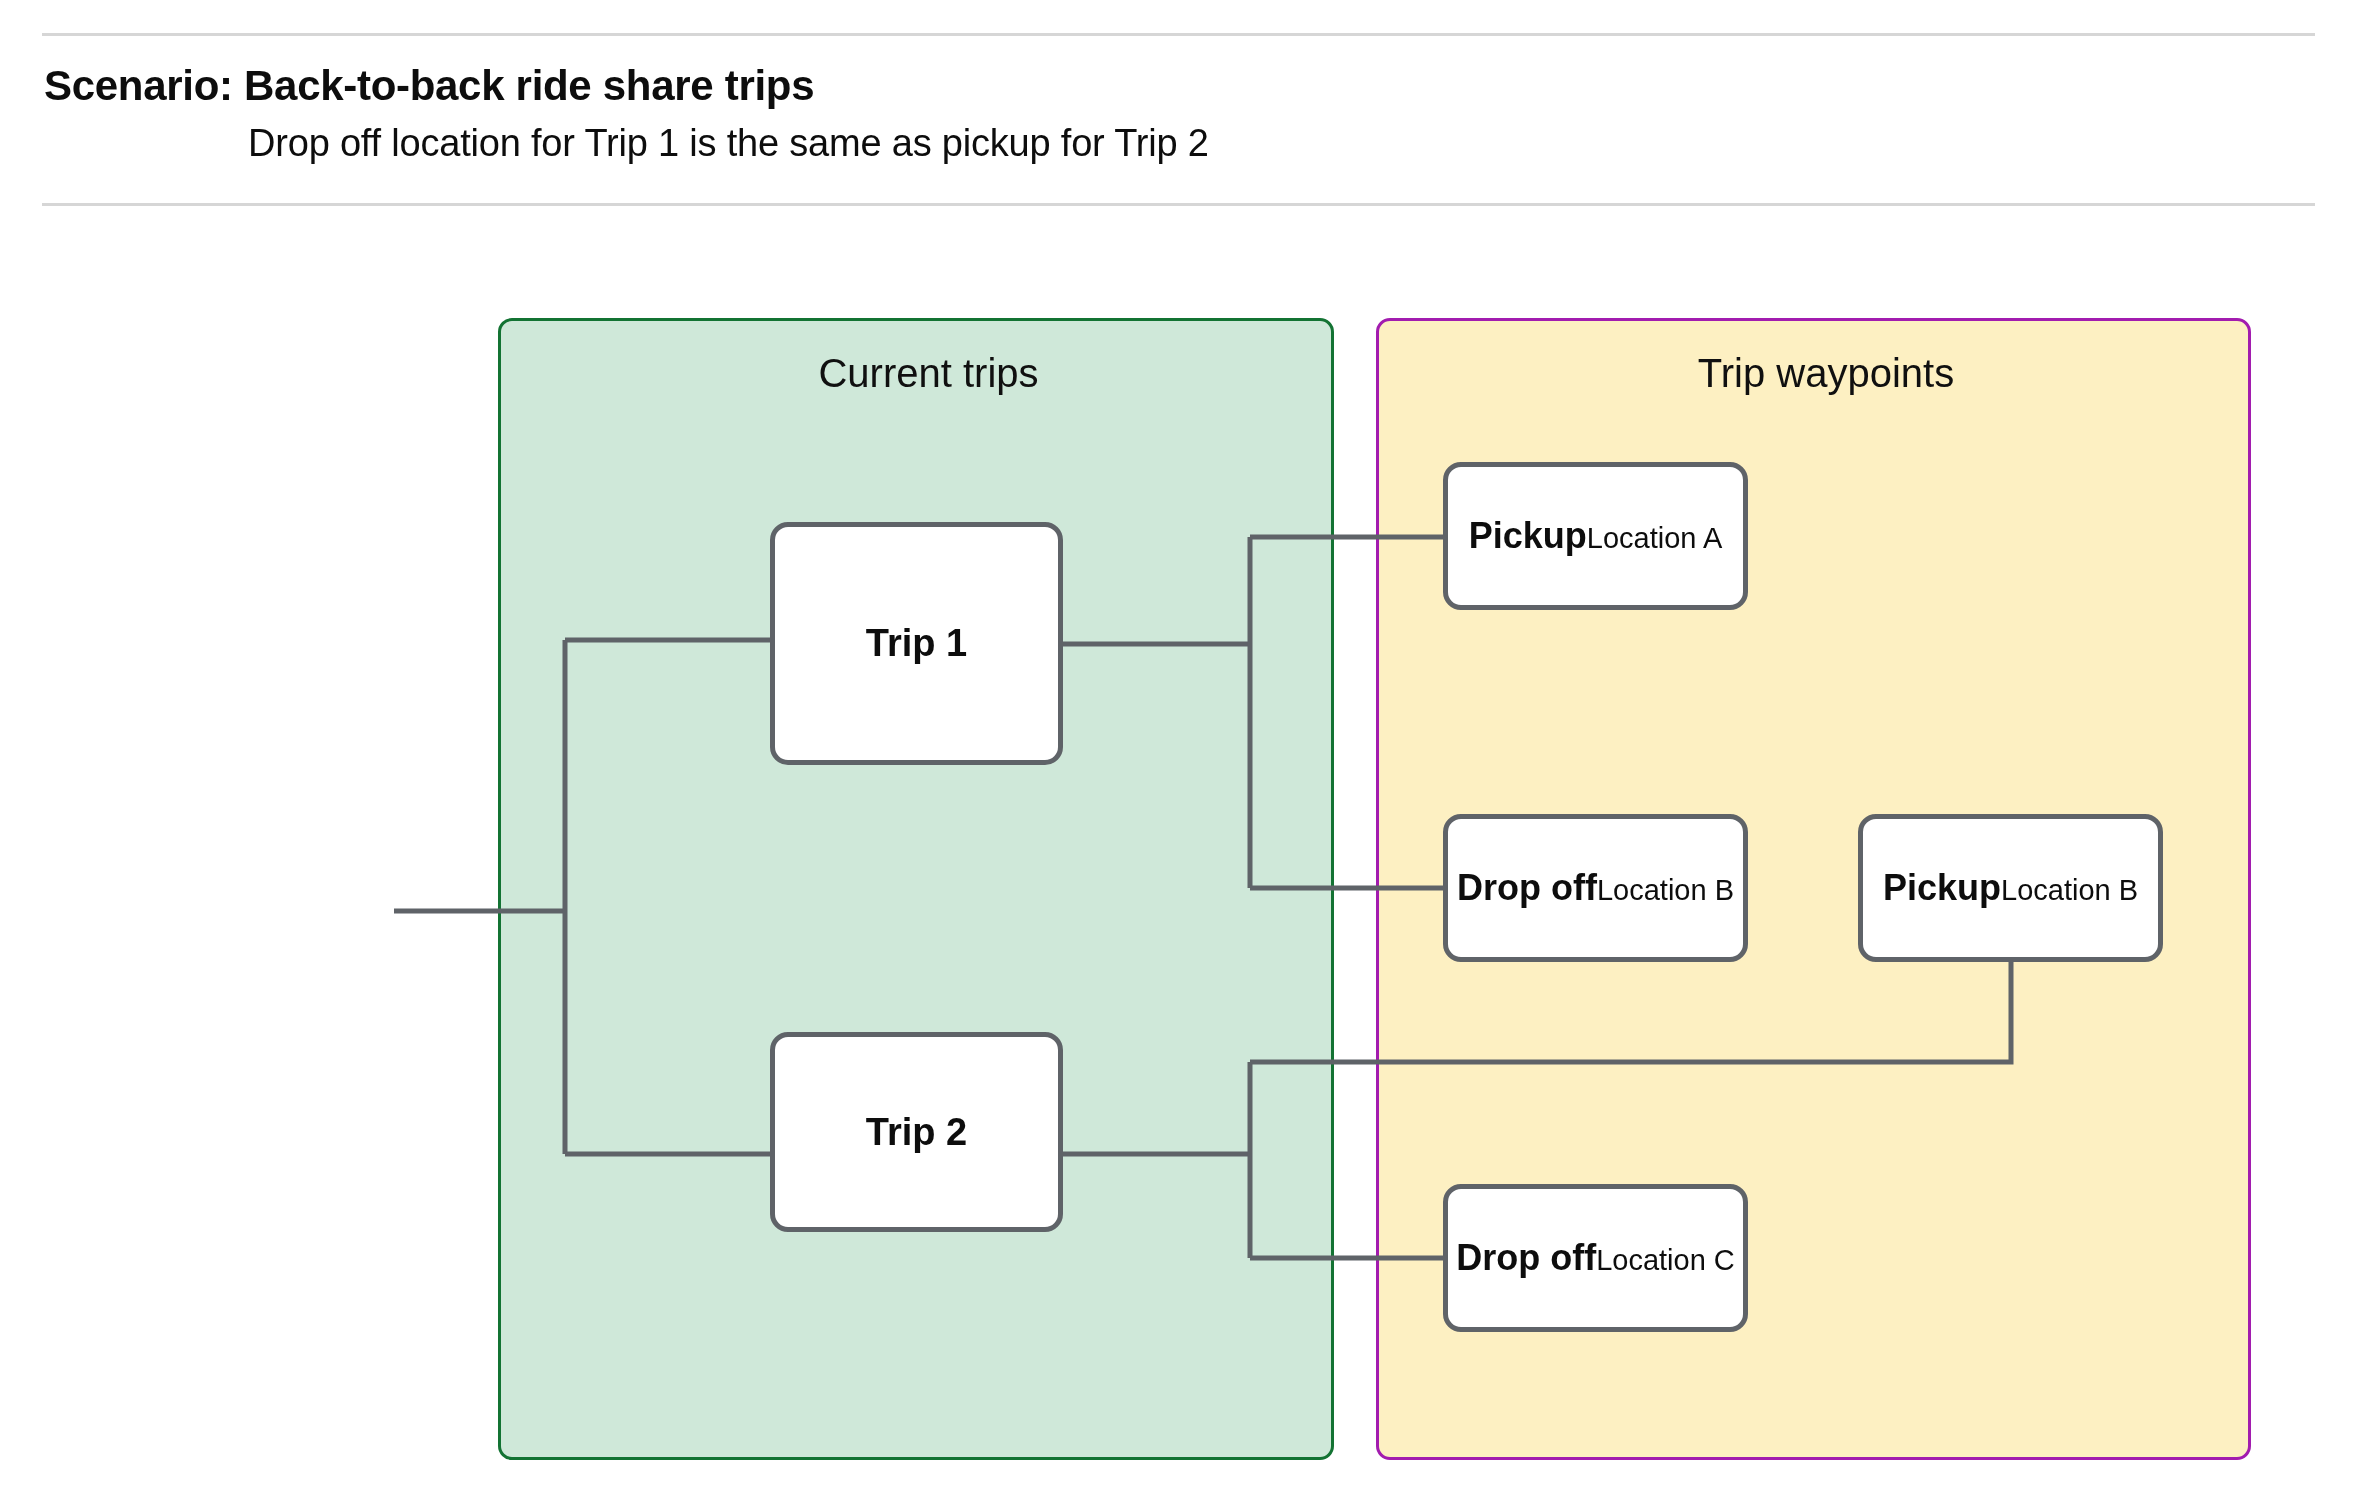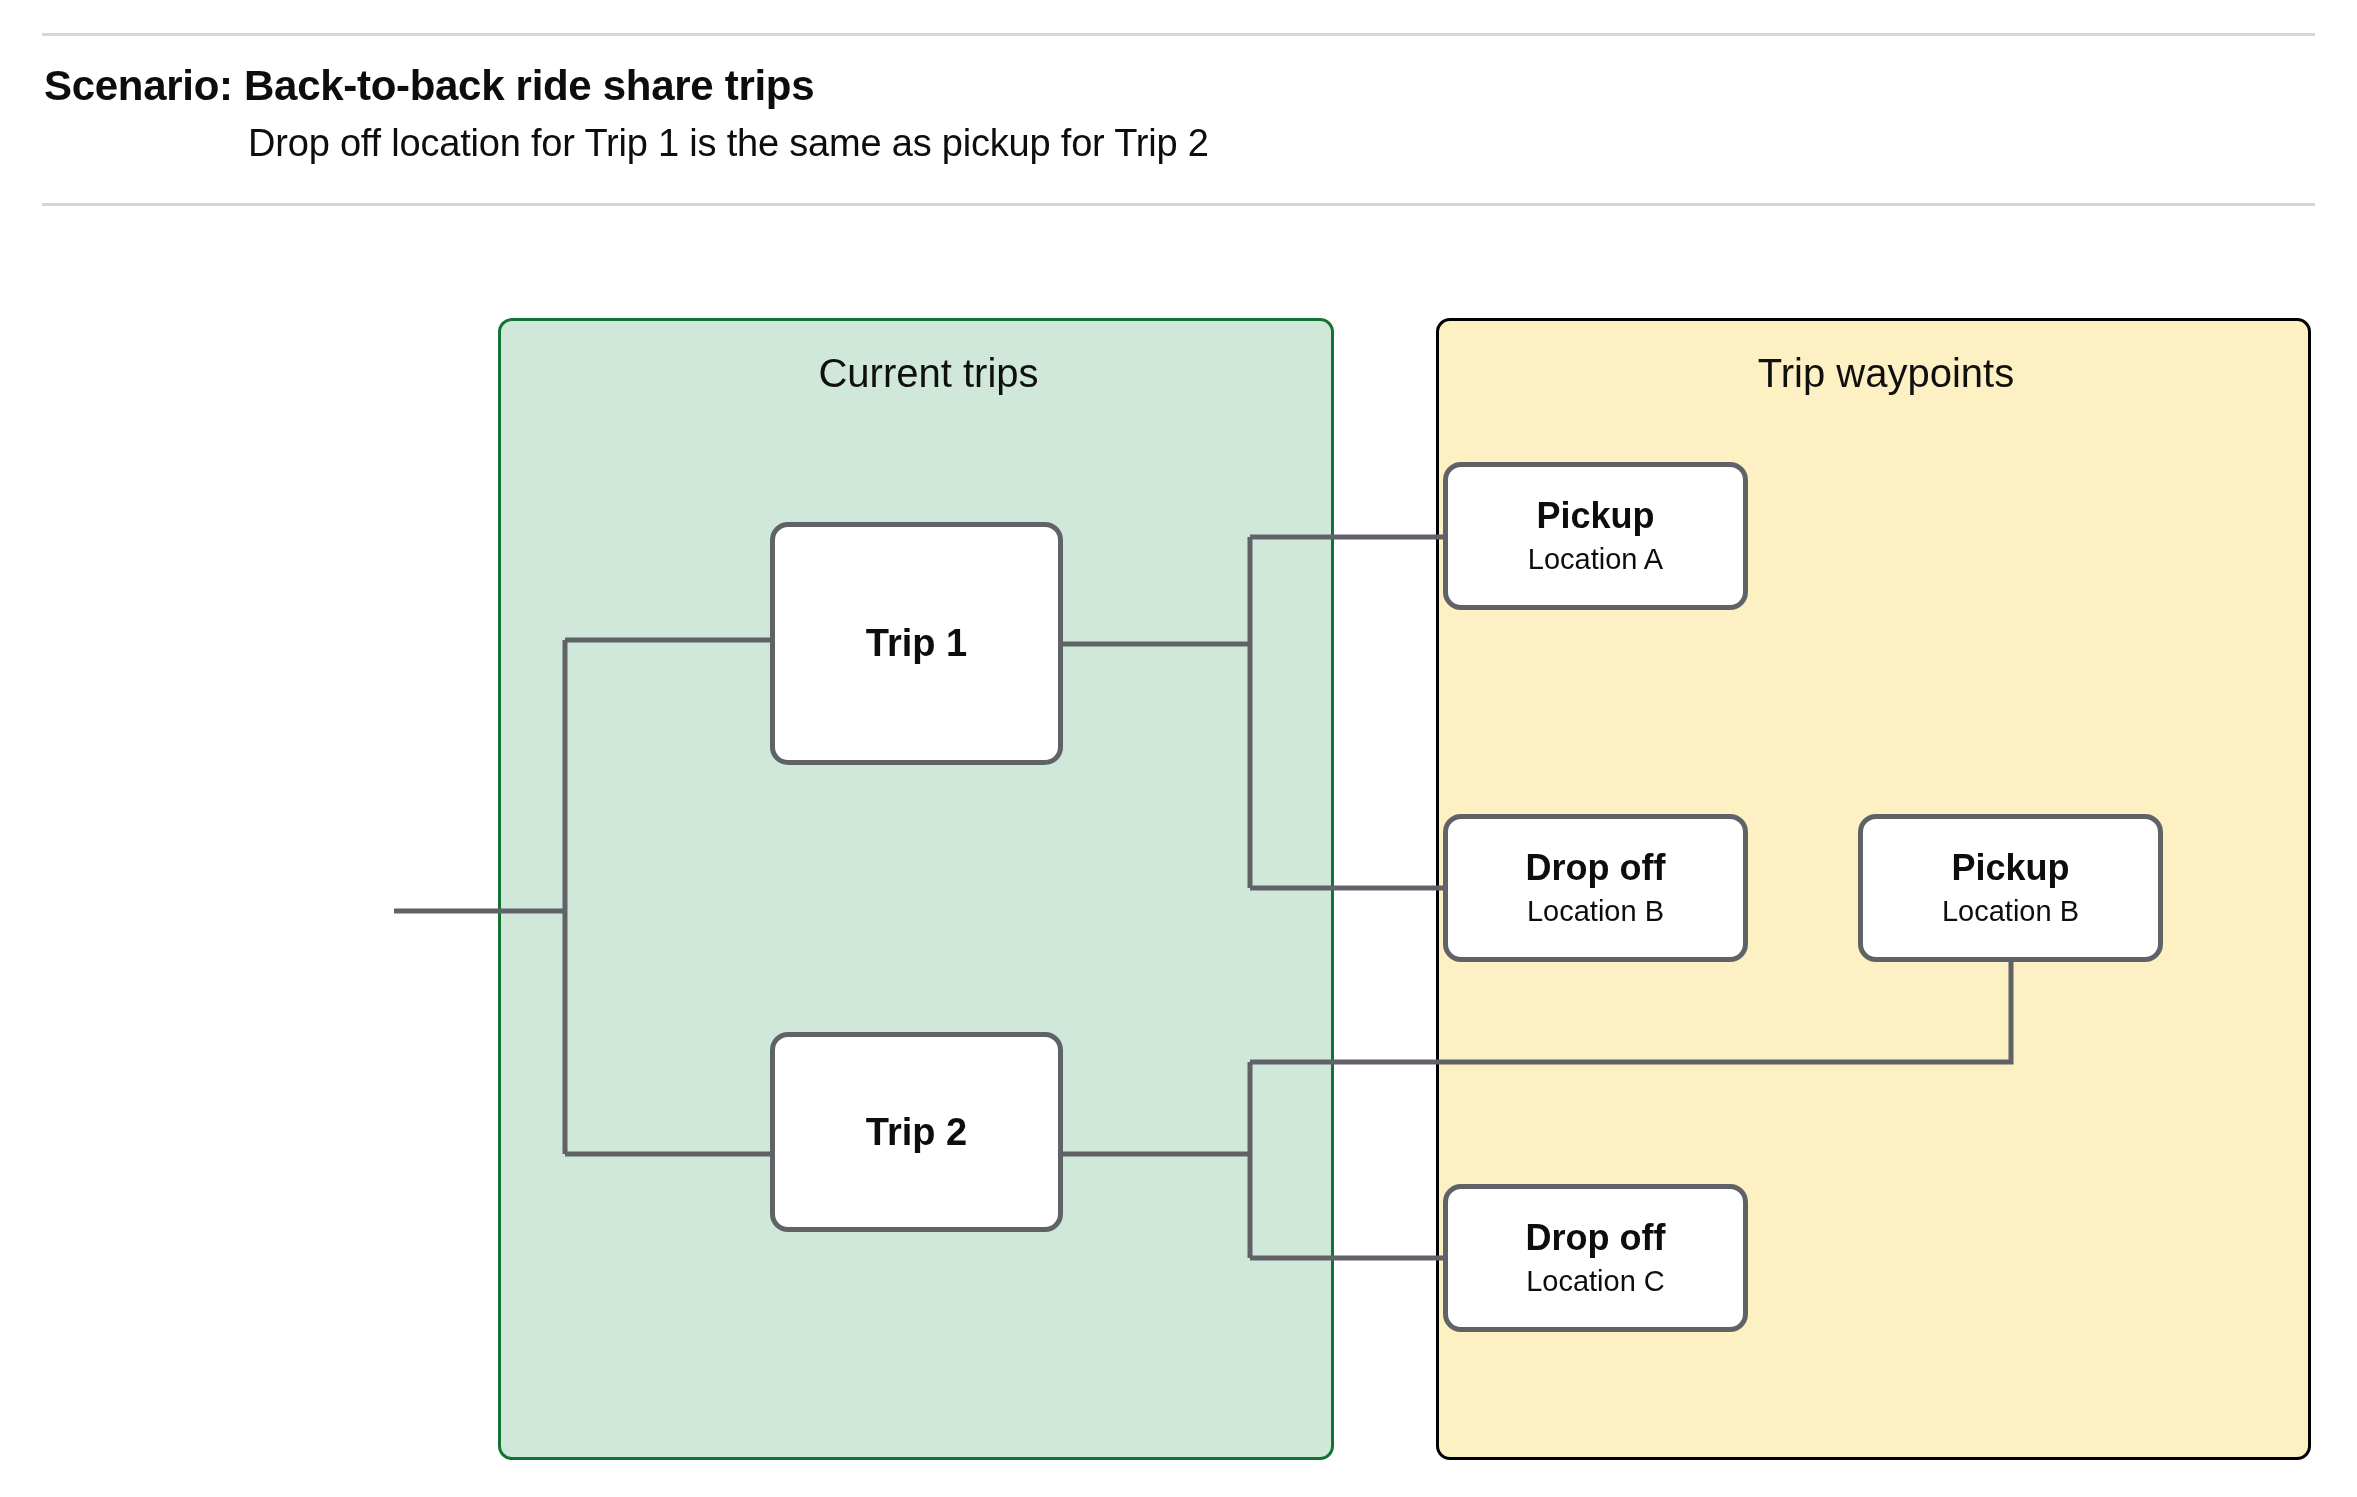--- a/index.html
+++ b/index.html
@@ -59,26 +59,26 @@
   }
   #group-current-trips {
     left: 498px;
     top: 318px;
     width: 836px;
     height: 1142px;
     background: #cfe8d9;
     border: 3px solid #137333;
   }
   #group-trip-waypoints {
-    left: 1436px;
+    left: 1376px;
     top: 318px;
     width: 875px;
     height: 1142px;
     background: #fdf0c2;
-    border: 3px solid #000000;
+    border: 3px solid #a21caf;
   }
   .group-title {
     position: absolute;
     left: 0;
     right: 0;
     top: 30px;
     text-align: center;
     font-size: 40px;
     font-weight: normal;
     color: #101010;
@@ -96,21 +96,21 @@
   }
 
   
   .node {
     position: absolute;
     box-sizing: border-box;
     background: #ffffff;
     border: 5px solid #5f6368;
     border-radius: 18px;
     display: flex;
-    flex-direction: column;
+    flex-direction: row;
     align-items: center;
     justify-content: center;
   }
   .node .primary {
     font-size: 36px;
     font-weight: bold;
     color: #0d0d0d;
     line-height: 1.18;
     text-align: center;
   }

